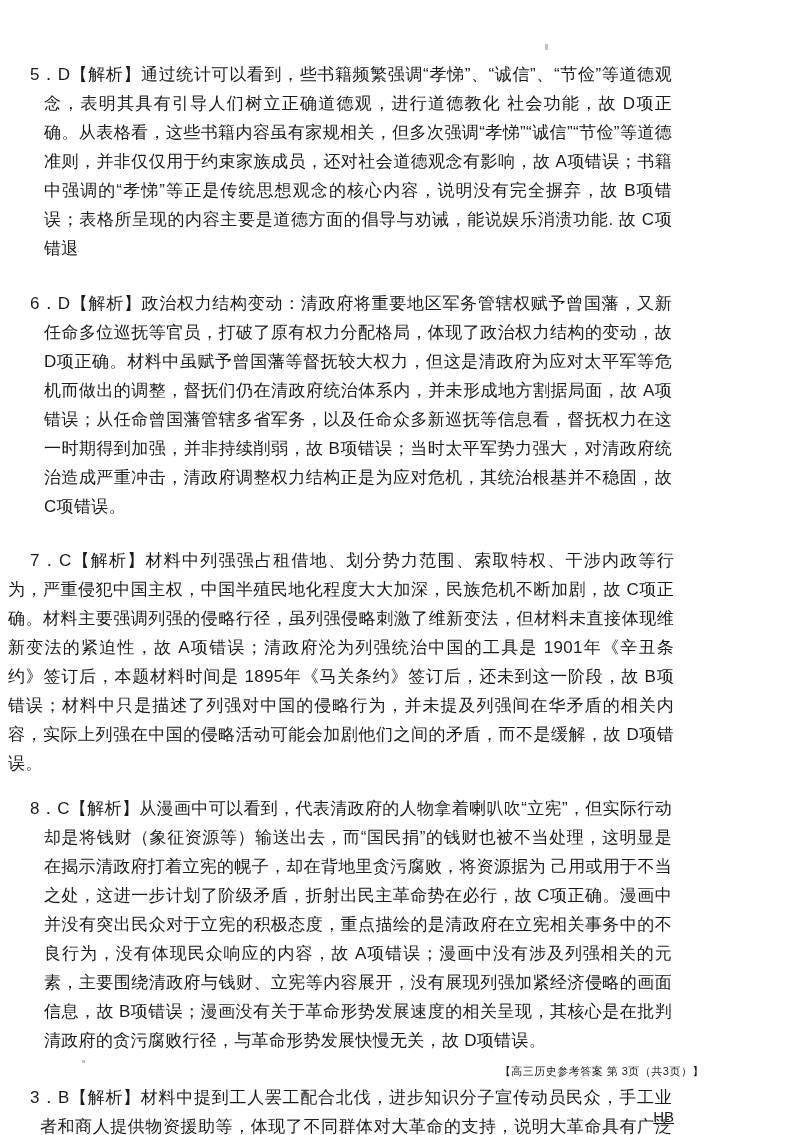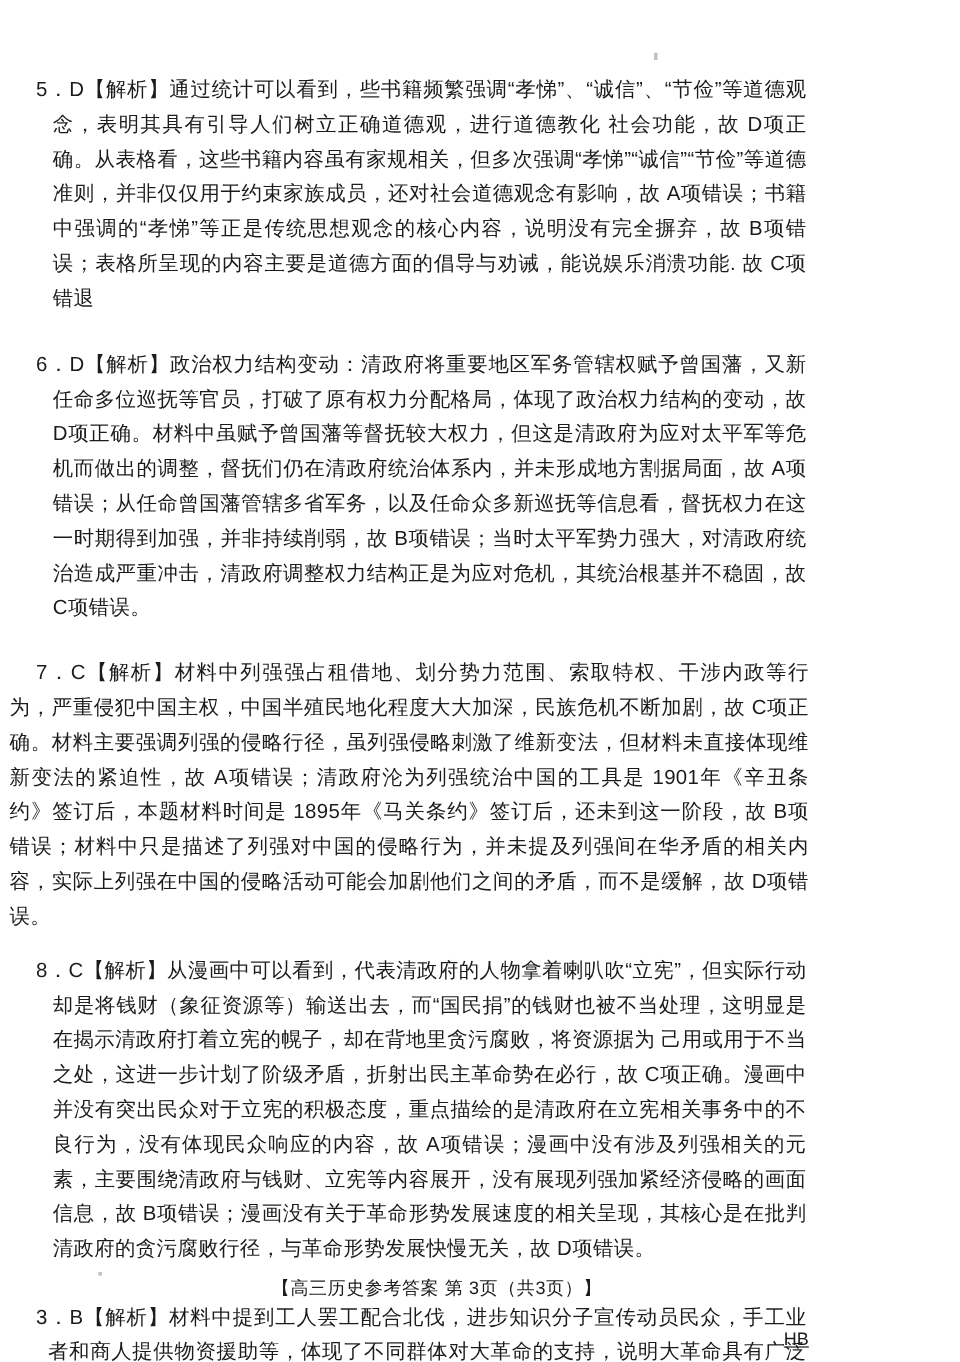--- a/index.html
+++ b/index.html
@@ -33,24 +33,24 @@
   }
   .ans .head { white-space: nowrap; }
   .ans-5 { margin-bottom: 26px; }
   .ans-6 { margin-bottom: 25px; }
   .ans-7 { margin-left: 8px; margin-right: 30px; text-indent: 22px; margin-bottom: 16px; }
   .ans-8 { margin-bottom: 28px; }
   .ans-9 { margin-left: 40px; text-indent: -10px; margin-bottom: 0; }
   .footer-caption {
     position: absolute;
     top: 1064px;
-    left: 12px;
+    left: 0;
     width: 100%;
-    text-align: center;
-    font-size: 15px;
+    text-align: right;
+    font-size: 11px;
     letter-spacing: 0.5px;
   }
   .footer-code {
     position: absolute;
     top: 1108px;
     right: 30px;
     font-size: 15px;
     text-decoration: underline;
   }
   .speck {

